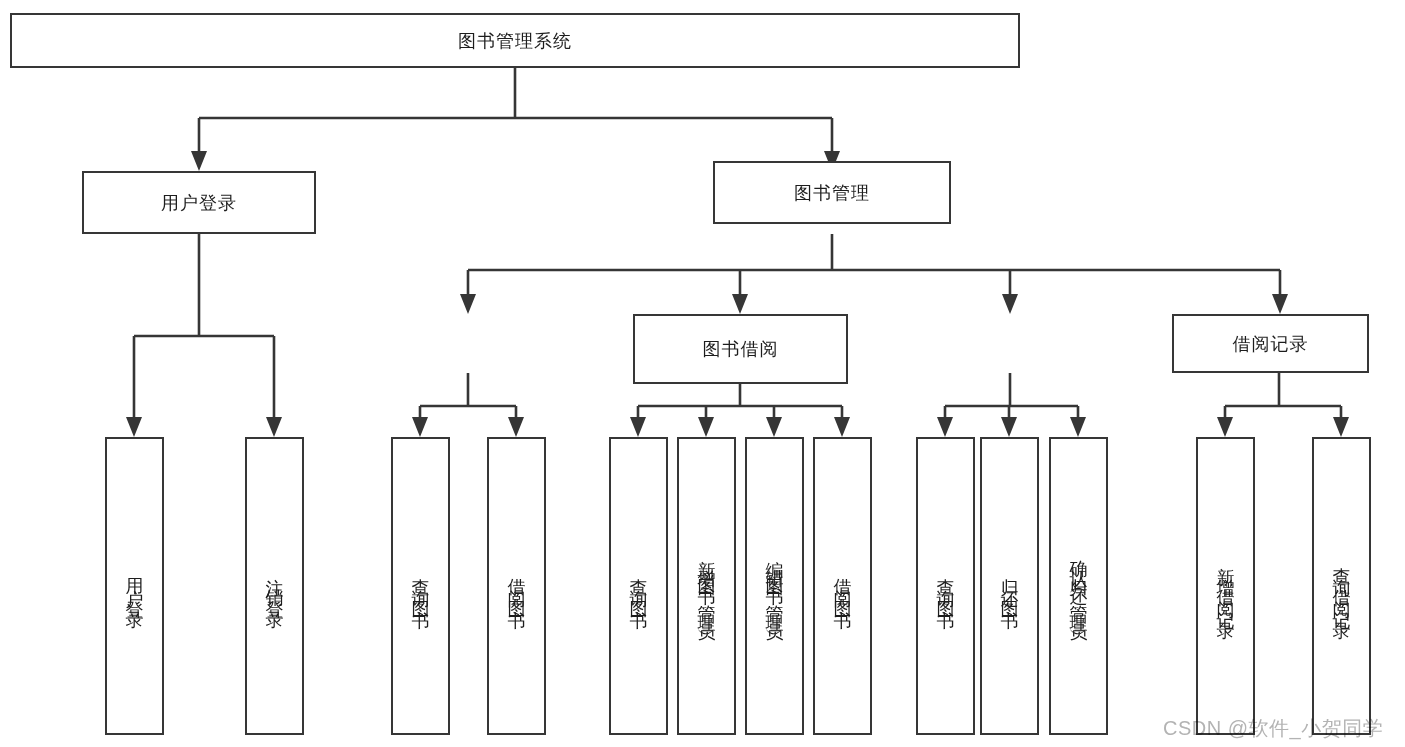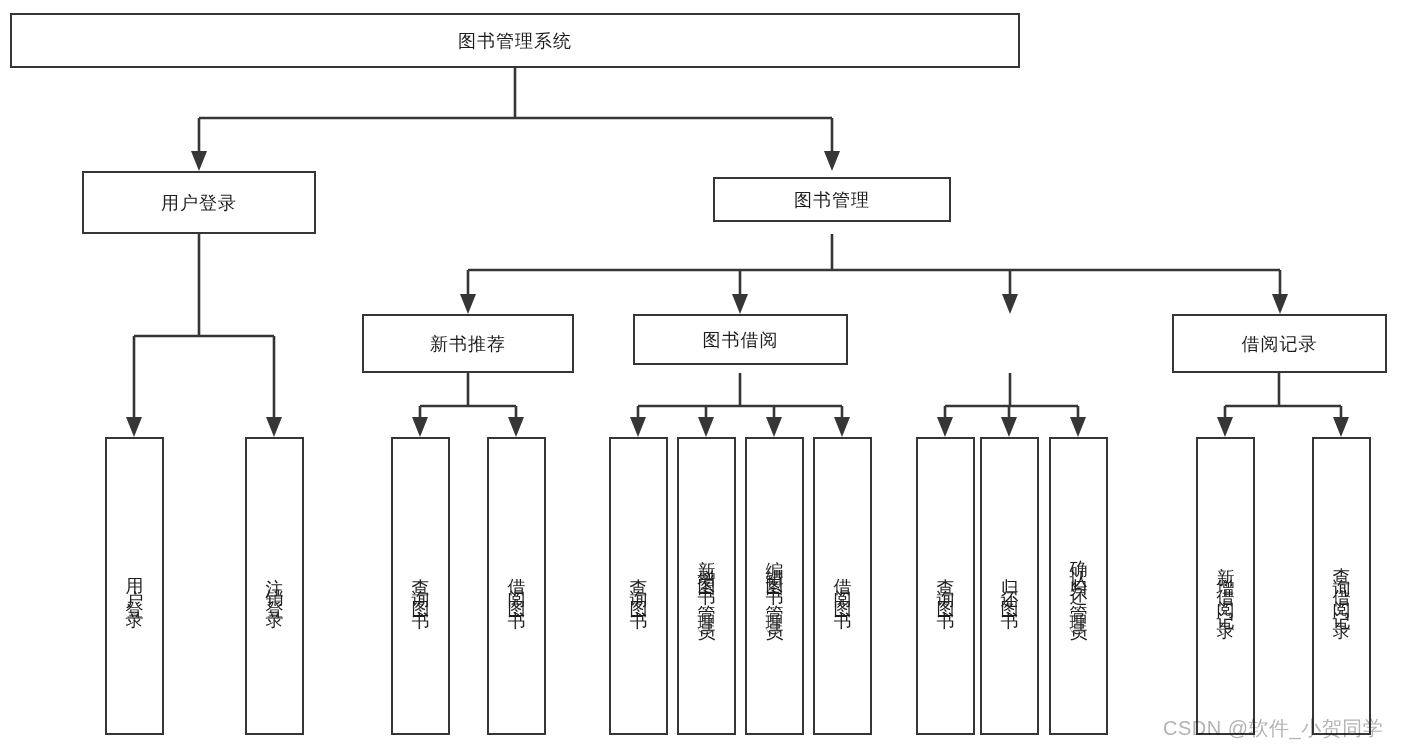--- a/index.html
+++ b/index.html
@@ -27,25 +27,25 @@
     text-orientation:mixed;
     font-size:18px;
     letter-spacing:11px;
     line-height:1;
     max-height:288px;
   }
   .vbox.long .vtext{letter-spacing:9px;}
   
   #n-root       {left:10px;  top:13px;  width:1010px; height:55px;}
   #n-userlogin  {left:82px;  top:171px; width:234px;  height:63px;}
-  #n-bookmgmt   {left:713px; top:177px; width:238px;  height:45px;}
+  #n-bookmgmt   {left:713px; top:161px; width:238px;  height:63px;}
   #n-newrec     {left:362px; top:314px; width:212px;  height:59px;}
-  #n-bookborrow {left:633px; top:314px; width:215px;  height:51px;}
+  #n-bookborrow {left:633px; top:314px; width:215px;  height:70px;}
   #n-curborrow  {left:903px; top:314px; width:215px;  height:59px;}
-  #n-record     {left:1172px;top:314px; width:215px;  height:59px;}
+  #n-record     {left:1172px;top:314px; width:197px;  height:59px;}
   
   #v-login      {left:105px;}
   #v-logout     {left:245px;}
   #v-recquery   {left:391px;}
   #v-recborrow  {left:487px;}
   #v-borquery   {left:609px;}
   #v-boradd     {left:677px;}
   #v-boredit    {left:745px;}
   #v-borborrow  {left:813px;}
   #v-curquery   {left:916px;}
@@ -98,23 +98,20 @@
     <span>图书管理系统</span>
   </div>
 
   <div class="node hbox" id="n-userlogin">
     <span>用户登录</span>
   </div>
   <div class="node hbox" id="n-bookmgmt">
     <span>图书管理</span>
   </div>
 
-  <div class="node hbox" id="n-newrec">
-    <span>新书推荐</span>
-  </div>
   <div class="node hbox" id="n-bookborrow">
     <span>图书借阅</span>
   </div>
   <div class="node hbox" id="n-record">
     <span>借阅记录</span>
   </div>
 
   <div class="node vbox" id="v-login">
     <span class="vtext">用户登录</span>
   </div>

